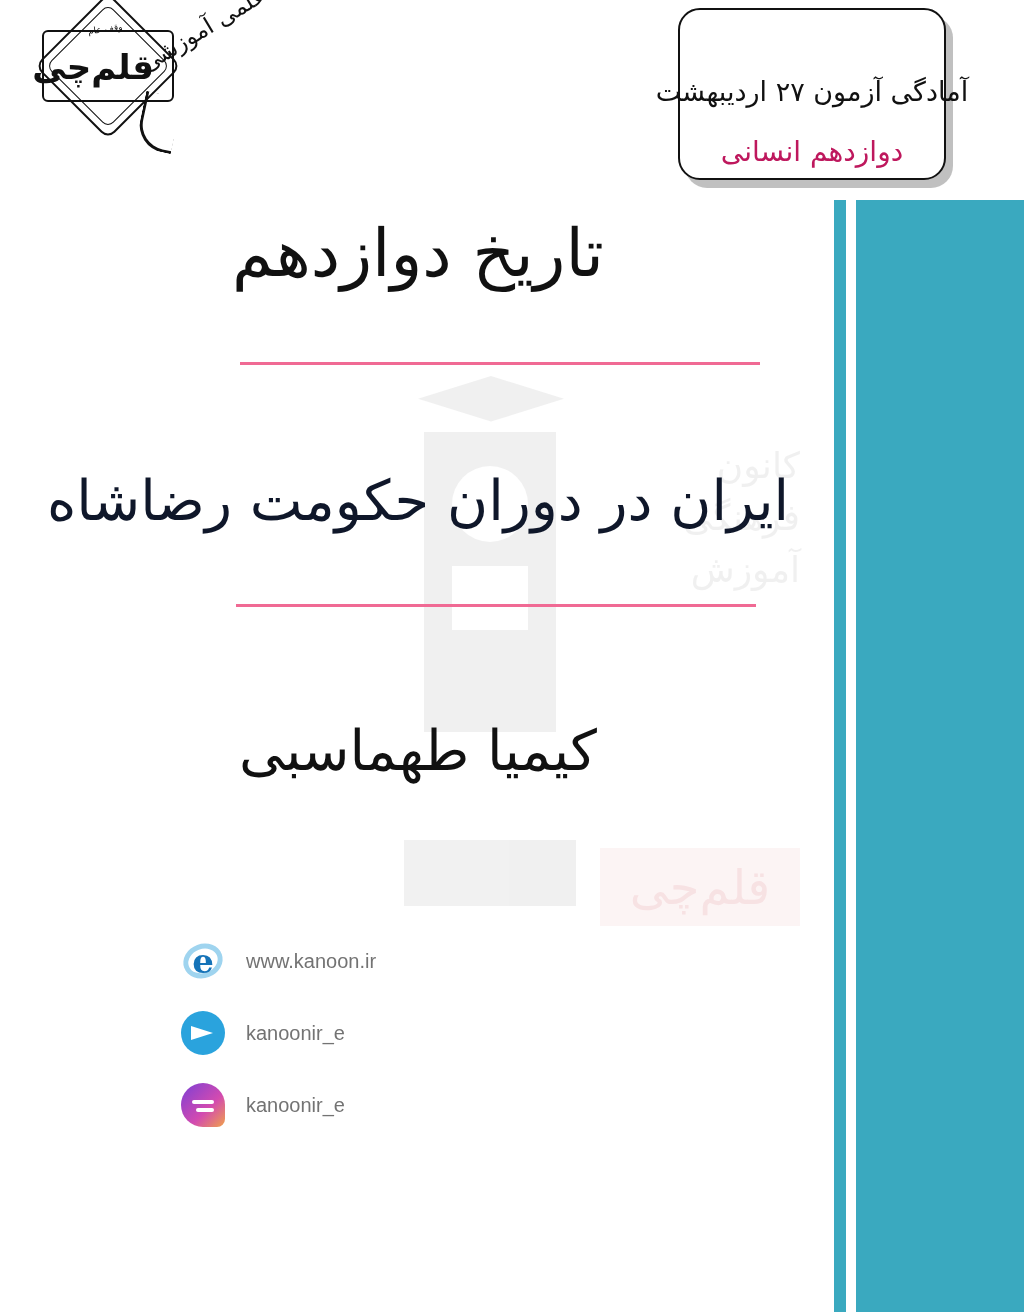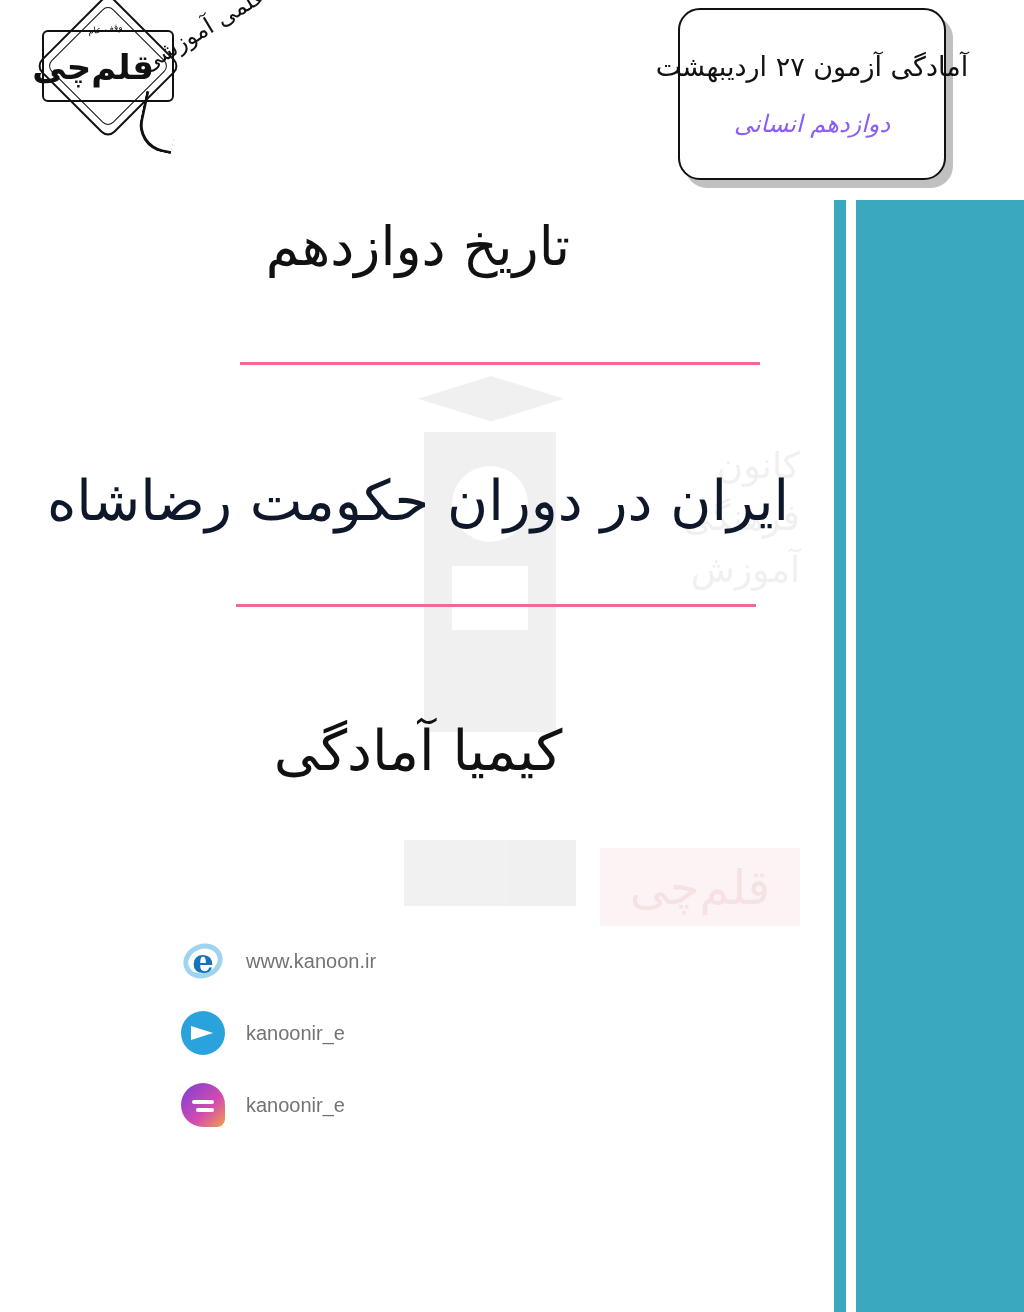--- a/index.html
+++ b/index.html
@@ -98,32 +98,31 @@
 
   
   .exam-box {
     position:absolute; top:8px; right:78px;
     width:268px; height:172px;
     background:#ffffff;
     border:2px solid #111;
     border-radius:22px;
     box-shadow:7px 8px 0 rgba(140,140,140,.55);
     display:flex; flex-direction:column;
-    align-items:center; justify-content:center;
+    align-items:center; justify-content:flex-end;
     gap:28px;
     padding:10px 14px;
   }
   .exam-line1 {
     font-size:27px; color:#111; white-space:nowrap;
     font-family:"DejaVu Sans", sans-serif;
   }
   .exam-line2 {
-    font-size:24px; color:#8b5cf6; white-space:nowrap;
-    font-family:"DejaVu Sans", sans-serif;
-    font-style:italic;
+    font-size:28px; color:#be185d; white-space:nowrap;
+    font-family:"DejaVu Sans", sans-serif;
   }
 
   
   .watermark {
     position:absolute; top:370px; left:380px;
     width:420px; height:580px;
     opacity:.30;
     pointer-events:none;
   }
   .wm-shape {
@@ -171,21 +170,21 @@
     background:#f7dede;
     display:flex; align-items:center; justify-content:center;
     color:#e8a0a6; font-size:48px;
     font-family:"DejaVu Sans", sans-serif;
   }
 
   
   .title-main {
     position:absolute; top:215px; left:0; width:836px;
     text-align:center;
-    font-size:54px; color:#111;
+    font-size:66px; color:#111;
     font-family:"DejaVu Serif", serif;
     letter-spacing:1px;
   }
   .rule {
     position:absolute; height:3px; background:#f06a94;
   }
   .rule-top { top:362px; left:240px; width:520px; }
   .rule-bottom { top:604px; left:236px; width:520px; }
   .title-sub {
     position:absolute; top:468px; left:0; width:836px;
@@ -313,21 +312,21 @@
       <div>فرهنگی</div>
       <div>آموزش</div>
     </div>
     <div class="wm-pink">قلم‌چی</div>
   </div>
 
   <div class="title-main">تاریخ دوازدهم</div>
   <div class="rule rule-top"></div>
   <div class="title-sub">ایران در دوران حکومت رضاشاه</div>
   <div class="rule rule-bottom"></div>
-  <div class="author">کیمیا آمادگی</div>
+  <div class="author">کیمیا طهماسبی</div>
 
   <div class="socials">
 
     <div class="social-row">
       <span class="s-icon">
         <span class="ie-ic">
             <span class="ring"></span>
             <span class="e">e</span>
           </span>
       </span>

